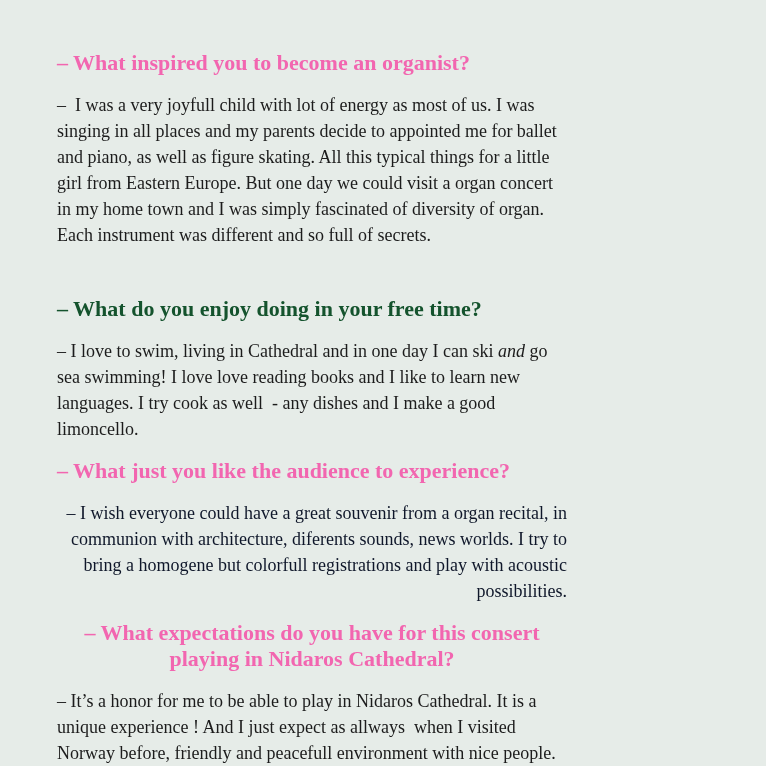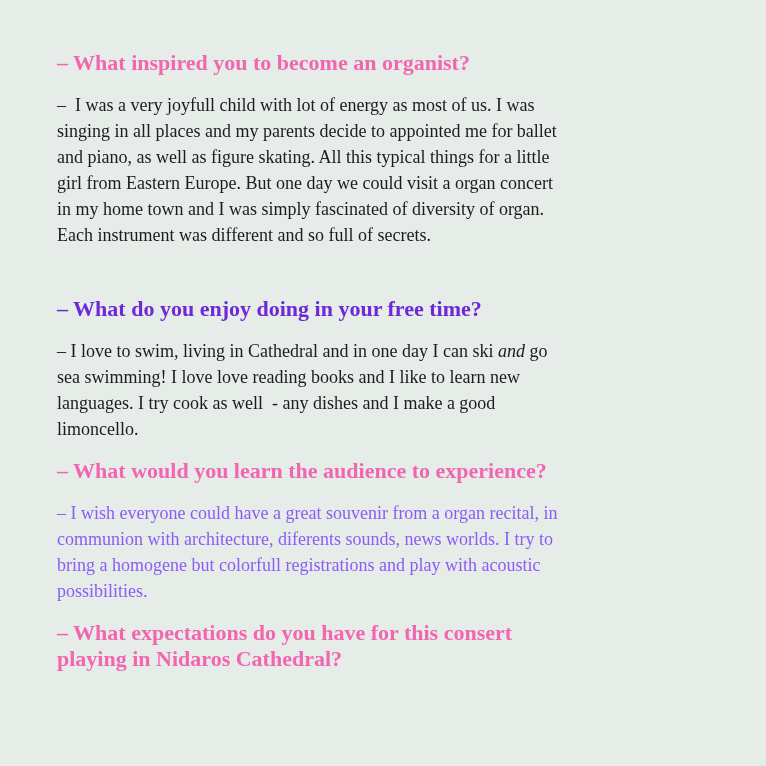--- a/index.html
+++ b/index.html
@@ -46,26 +46,27 @@
 <body style="background: rgb(230, 236, 232);">
 
 <div class="page">
 
   <section class="qa">
     <h2 class="question" style="color: rgb(242, 102, 176);">– What inspired you to become an organist?</h2>
     <p class="answer" style="color: rgb(28, 28, 28);"><span>–  I was a very joyfull child with lot of energy as most of us. I was singing in all places and my parents decide to appointed me for ballet and piano, as well as figure skating. All this typical things for a little girl from Eastern Europe. But one day we could visit a organ concert in my home town and I was simply fascinated of diversity of organ. Each instrument was different and so full of secrets.</span></p>
   </section>
 
   <section class="qa">
-    <h2 class="question" style="color: #6d28d9; margin-top: 48px;">– What do you enjoy doing in your free time?</h2>
+    <h2 class="question" style="color: #14532d; margin-top: 48px;">– What do you enjoy doing in your free time?</h2>
     <p class="answer" style="color: rgb(28, 28, 28);"><span>– I love to swim, living in Cathedral and in one day I can ski </span><span class="italic">and</span><span> go sea swimming! I love love reading books and I like to learn new languages. I try cook as well  - any dishes and I make a good limoncello.</span></p>
   </section>
 
   <section class="qa">
-    <h2 class="question" style="color: rgb(242, 102, 176);">– What would you learn the audience to experience?</h2>
-    <p class="answer" style="color: #8b5cf6;"><span>– I wish everyone could have a great souvenir from a organ recital, in communion with architecture, diferents sounds, news worlds. I try to bring a homogene but colorfull registrations and play with acoustic possibilities.</span></p>
+    <h2 class="question" style="color: rgb(242, 102, 176);">– What just you like the audience to experience?</h2>
+    <p class="answer" style="color: #0f172a; text-align: right;"><span>– I wish everyone could have a great souvenir from a organ recital, in communion with architecture, diferents sounds, news worlds. I try to bring a homogene but colorfull registrations and play with acoustic possibilities.</span></p>
   </section>
 
   <section class="qa">
-    <h2 class="question" style="color: rgb(242, 102, 176);">– What expectations do you have for this consert playing in Nidaros Cathedral?</h2>
+    <h2 class="question" style="color: rgb(242, 102, 176); text-align: center;">– What expectations do you have for this consert playing in Nidaros Cathedral?</h2>
+    <p class="answer" style="color: rgb(28, 28, 28);"><span>– It’s a honor for me to be able to play in Nidaros Cathedral. It is a unique experience ! And I just expect as allways  when I visited Norway before, friendly and peacefull environment with nice people.</span></p>
   </section>
 
 </div>
 
 </body></html>

